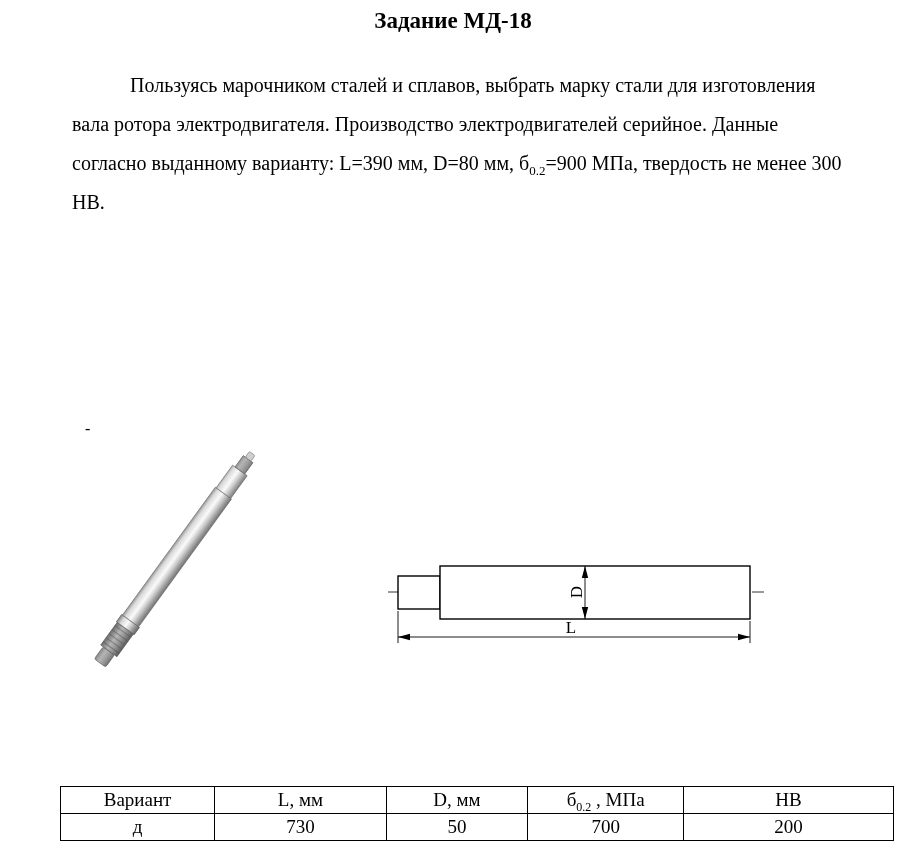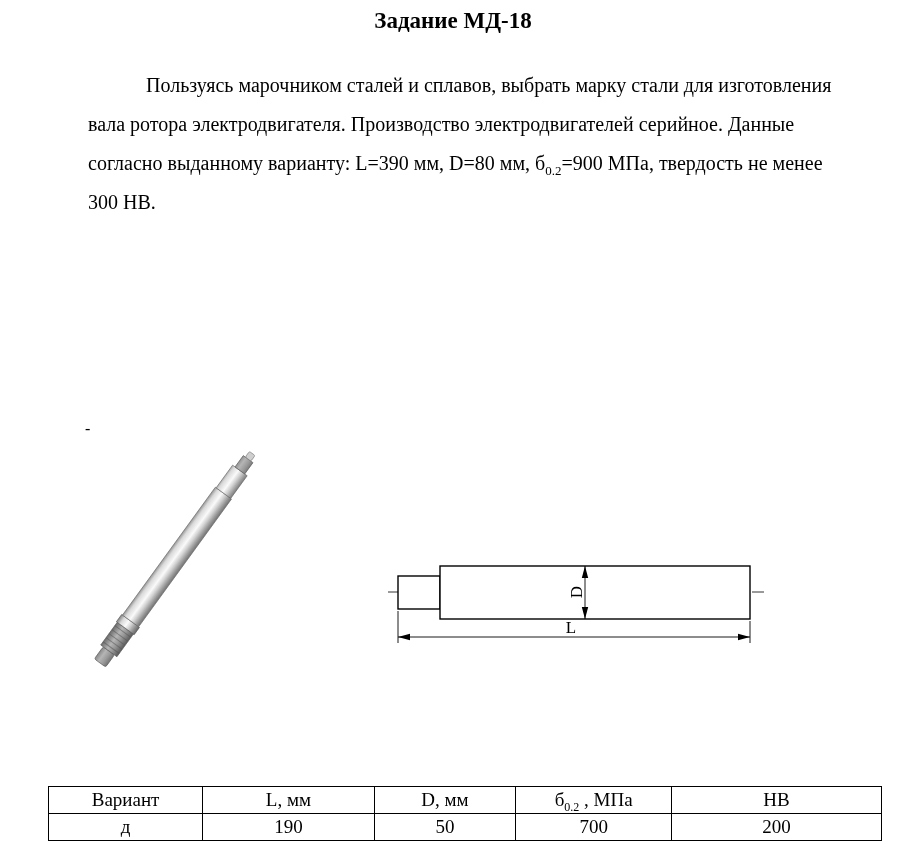--- a/index.html
+++ b/index.html
@@ -28,21 +28,21 @@
   }
   .textblock {
     position: absolute;
     left: 72px;
     top: 66px;
     width: 772px;
     font-size: 20px;
     line-height: 39px;
   }
   .para {
-    margin: 0 0 9px 16px;
+    margin: 0 0 9px 0;
     text-indent: 58px;
     text-align: left;
   }
   .para sub {
     font-size: 13px;
     line-height: 0;
   }
   .caret {
     display: inline-block;
     width: 2px;
@@ -67,21 +67,21 @@
     left: 388px;
     top: 552px;
   }
   .drawing-svg text {
     font-family: "Liberation Serif", serif;
     font-size: 17px;
     fill: #000;
   }
   table.variant {
     position: absolute;
-    left: 48px;
+    left: 60px;
     top: 786px;
     width: 834px;
     border-collapse: collapse;
     font-size: 19px;
   }
   table.variant th, table.variant td {
     border: 1.5px solid #000;
     text-align: center;
     font-weight: normal;
     padding: 1px 4px;
@@ -185,21 +185,21 @@
         <th>Вариант</th>
         <th>L, мм</th>
         <th>D, мм</th>
         <th><span>б</span><sub>0.2</sub><span> , МПа</span></th>
         <th>НВ</th>
       </tr>
     </thead>
     <tbody>
       <tr>
         <td>д</td>
-        <td>190</td>
+        <td>730</td>
         <td>50</td>
         <td>700</td>
         <td>200</td>
       </tr>
     </tbody>
   </table>
 
 </div>
 
 </body></html>

